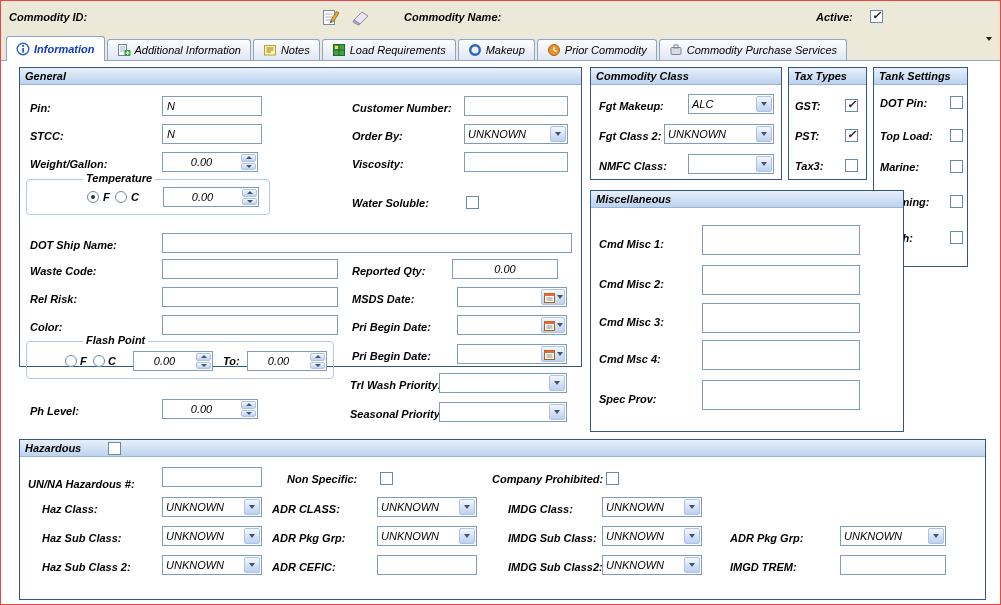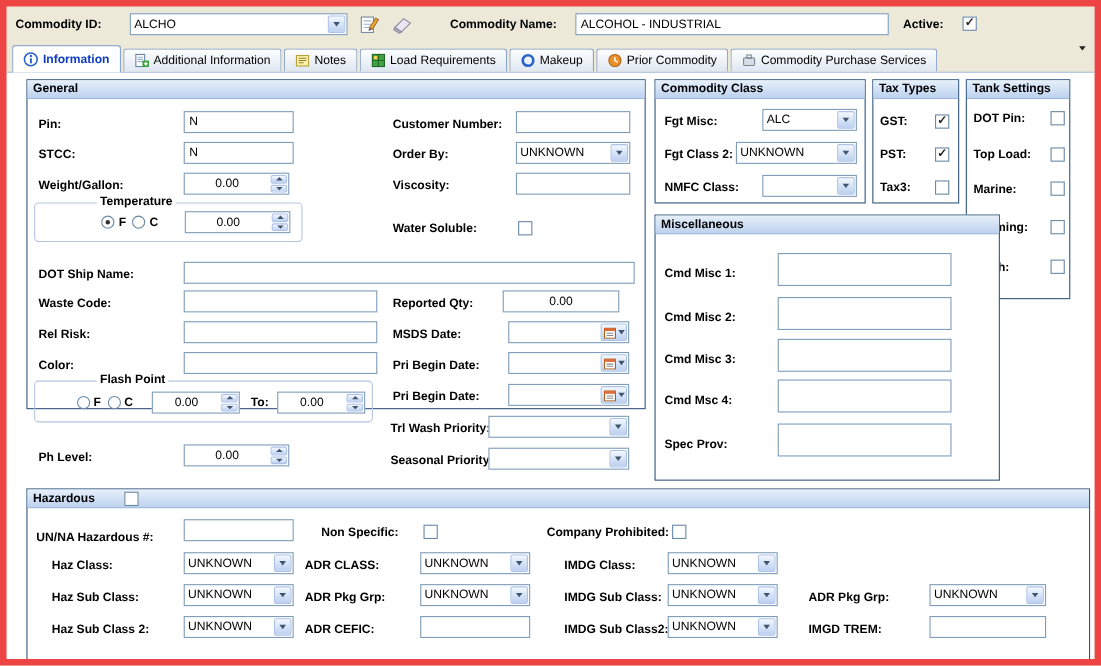--- a/index.html
+++ b/index.html
@@ -1,18 +1,18 @@
 <!DOCTYPE html>
 <html><head>
 <meta charset="utf-8">
 <style>
   *{margin:0;padding:0;box-sizing:border-box;}
   body{background:#d4d0c8;}
   i,u{font-style:normal;text-decoration:none;}
-  .window{position:relative;width:1001px;height:605px;font-family:"Liberation Sans",sans-serif;font-size:11px;color:#000;background:#ece9d8;border:6px solid #ef4444;overflow:hidden;}
+  .window{position:relative;width:1001px;height:605px;font-family:"Liberation Sans",sans-serif;font-size:11px;color:#000;background:#ece9d8;border:1px solid #ef4444;overflow:hidden;font-style:italic;}
   .topbar{position:absolute;left:0;top:0;width:100%;height:33px;background:#ece9d8;}
   .lbl{position:absolute;font-weight:bold;white-space:nowrap;line-height:13px;}
   .txt{position:absolute;height:20px;background:#fff;border:1px solid #7f9db9;padding:3px 4px 0;white-space:nowrap;overflow:hidden;}
   .txt.tall{height:30px;}
   .combo,.datep,.spin{position:absolute;height:20px;background:#fff;border:1px solid #7f9db9;display:flex;align-items:stretch;}
   .val{flex:1;padding:3px 3px 0;white-space:nowrap;overflow:hidden;}
   .spin .val{text-align:center;}
   .cbtn{width:16px;margin:1px;border:1px solid #aec2e8;border-radius:2px;background:linear-gradient(180deg,#f4f8fe 0%,#d9e5f7 45%,#bcd0f0 100%);display:flex;align-items:center;justify-content:center;flex:none;}
   .arr{width:0;height:0;border-left:3.5px solid transparent;border-right:3.5px solid transparent;border-top:4.5px solid #40546e;}
   .spinb{width:15px;margin:1px;display:flex;flex-direction:column;gap:1px;flex:none;}
@@ -36,44 +36,37 @@
   .main{position:absolute;left:0;top:59px;width:100%;height:546px;background:#fff;border-top:1px solid #8aa5cc;}
   svg{display:block;}
 </style>
 </head>
 <body>
 
 <div class="window">
 
   <div class="topbar">
     <span class="lbl" style="left:8px;top:10px">Commodity ID:</span>
-    <div class="combo" style="left:112px;top:6px;width:198px">
-      <span class="val">ALCHO</span>
-      <span class="cbtn">
-          <i class="arr"></i>
-        </span>
-    </div>
     <button class="iconbtn" style="left:320px;top:5px;width:24px;height:22px">
       <svg width="20" height="20" viewBox="0 0 20 20">
         <rect x="2.5" y="3.5" width="11" height="14" fill="#ffffff" stroke="#7a8aa0"></rect>
         <line x1="4.5" y1="7" x2="11.5" y2="7" stroke="#9db4c8"></line>
         <line x1="4.5" y1="10" x2="11.5" y2="10" stroke="#9db4c8"></line>
         <line x1="4.5" y1="13" x2="11.5" y2="13" stroke="#9db4c8"></line>
         <polygon points="10,13 15.5,4.5 18,6 12.5,14.5" fill="#f0a830" stroke="#a07030"></polygon>
         <polygon points="9.5,13.5 12,15 9,16" fill="#444"></polygon>
       </svg>
     </button>
     <button class="iconbtn" style="left:349px;top:7px;width:22px;height:19px">
       <svg width="20" height="17" viewBox="0 0 20 17">
         <polygon points="4,11 12,3 18,7 10,15" fill="#e9e5f2" stroke="#8a8aa0"></polygon>
         <polygon points="4,11 10,15 8,16 3,13" fill="#b9b4cc" stroke="#8a8aa0"></polygon>
       </svg>
     </button>
     <span class="lbl" style="left:403px;top:10px">Commodity Name:</span>
-    <div class="txt" style="left:517px;top:6px;width:285px">ALCOHOL - INDUSTRIAL</div>
     <span class="lbl" style="left:815px;top:10px">Active:</span>
     <span class="cb checked" style="left:869px;top:9px"></span>
   </div>
 
   <div class="tabbar">
     <div class="tab active">
       <svg width="14" height="14" viewBox="0 0 14 14">
         <circle cx="7" cy="7" r="5.8" fill="#ffffff" stroke="#2a63c9" stroke-width="1.4"></circle>
         <rect x="6.2" y="6" width="1.8" height="4.6" fill="#2a63c9"></rect>
         <circle cx="7.1" cy="3.9" r="1.1" fill="#2a63c9"></circle>
@@ -303,21 +296,21 @@
       <div class="combo" style="left:419px;top:334px;width:128px">
         <span class="val"></span>
         <span class="cbtn">
             <i class="arr"></i>
           </span>
       </div>
     </div>
 
     <div class="grp" style="left:589px;top:6px;width:192px;height:113px">
       <div class="gtitle">Commodity Class</div>
-      <span class="lbl" style="left:8px;top:32px">Fgt Misc:</span>
+      <span class="lbl" style="left:8px;top:32px">Fgt Makeup:</span>
       <div class="combo" style="left:97px;top:26px;width:86px">
         <span class="val">ALC</span>
         <span class="cbtn">
             <i class="arr"></i>
           </span>
       </div>
       <span class="lbl" style="left:8px;top:62px">Fgt Class 2:</span>
       <div class="combo" style="left:73px;top:56px;width:110px">
         <span class="val">UNKNOWN</span>
         <span class="cbtn">

